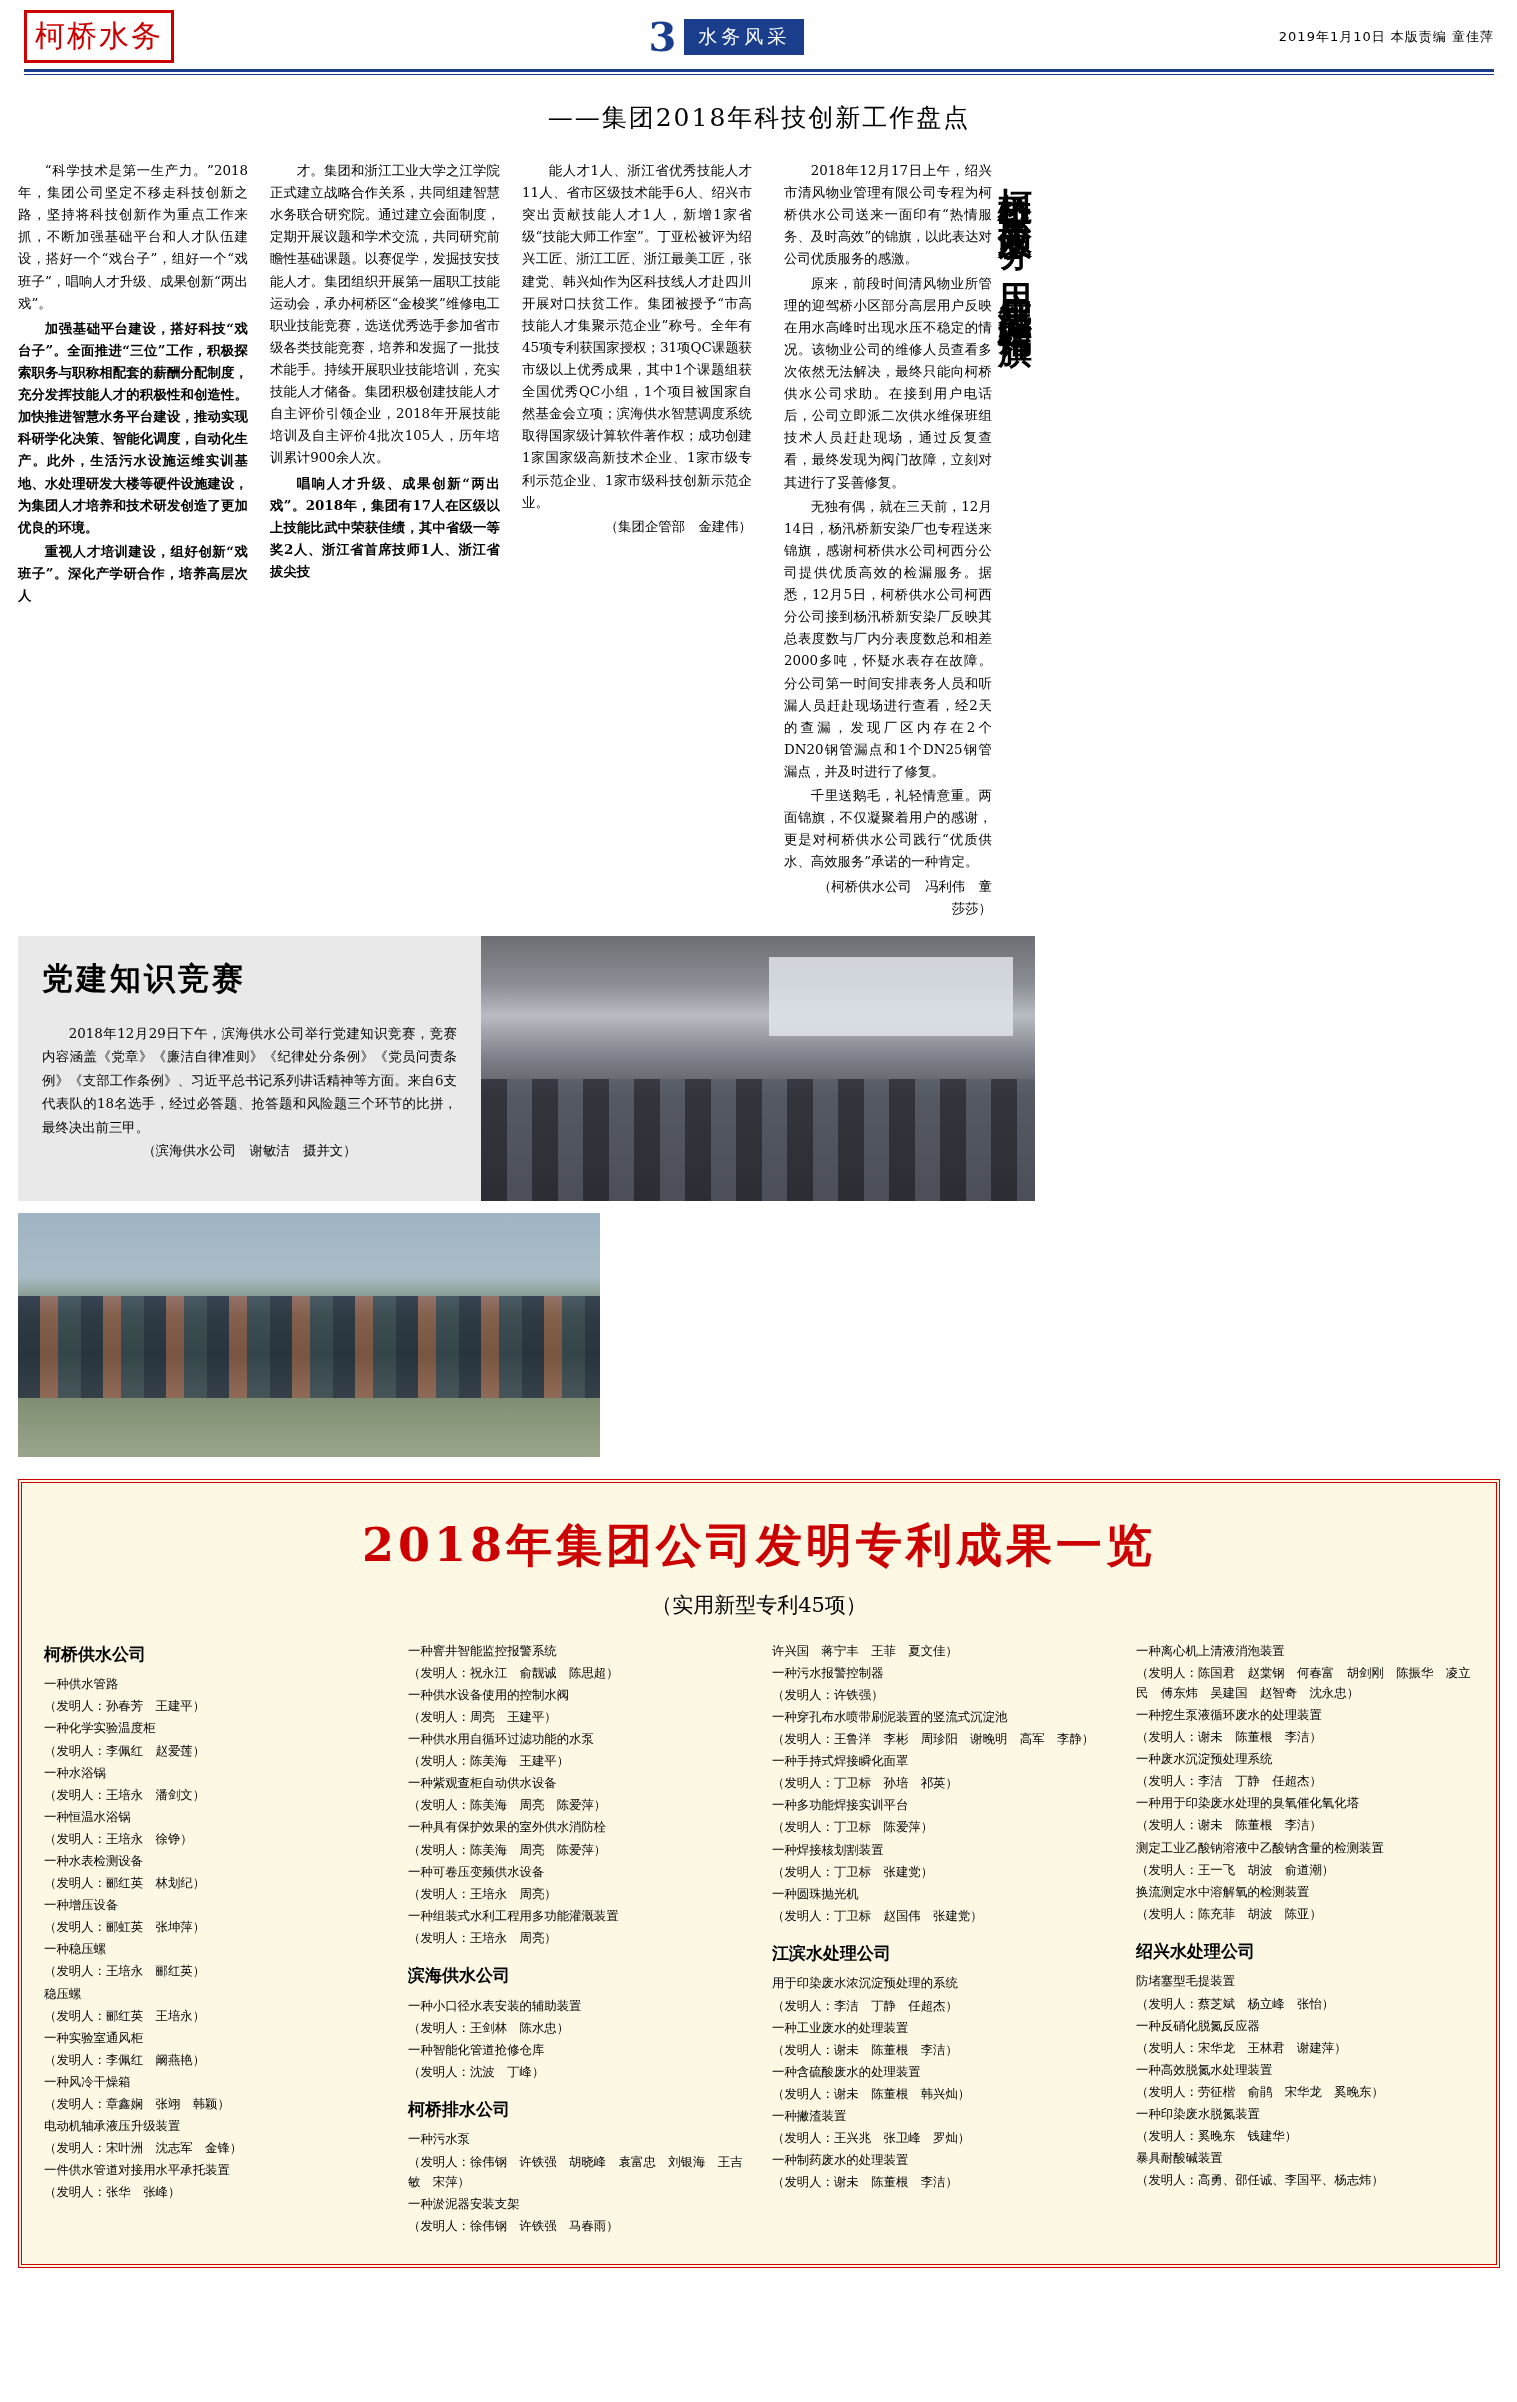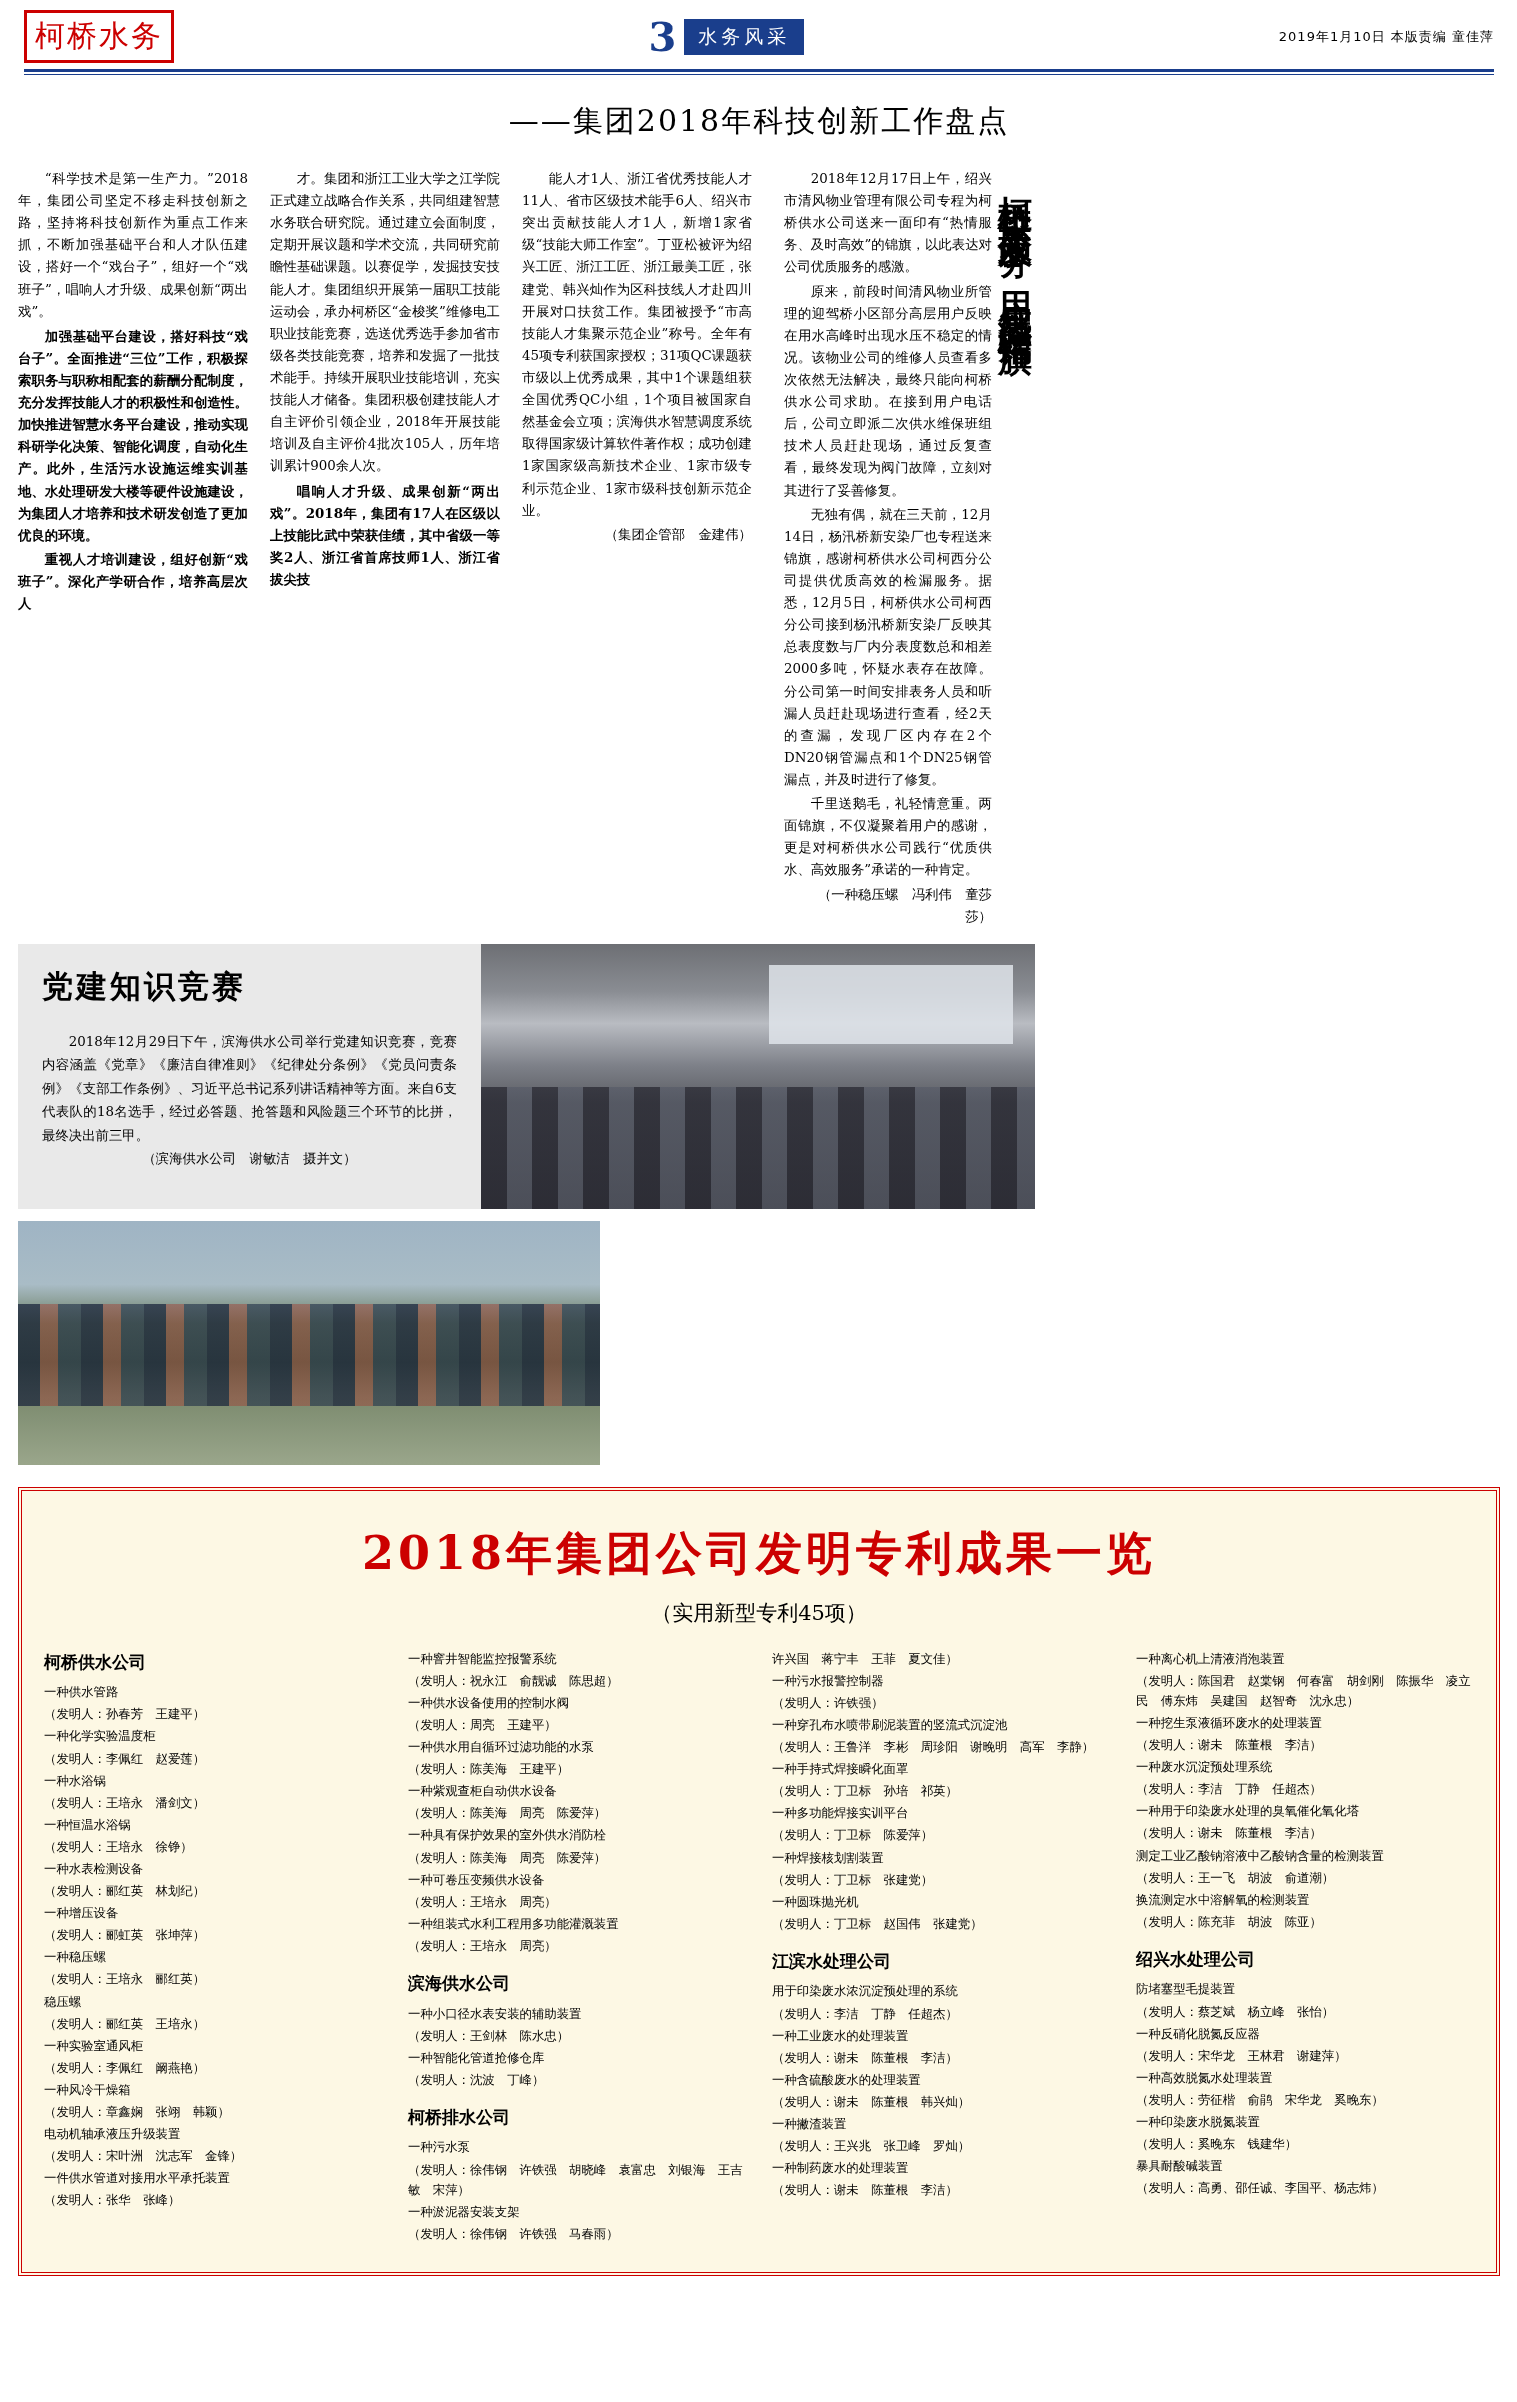--- a/index.html
+++ b/index.html
@@ -13,21 +13,21 @@
   .center-head{display:flex;align-items:center;gap:8px;}
   .page-num{font-size:40px;font-weight:bold;color:#1a3e8c;font-family:"DejaVu Serif","Liberation Serif",serif;}
   .sec-badge{background:#1a3e8c;color:#fff;font-size:19px;padding:5px 14px;letter-spacing:4px;font-family:"DejaVu Serif","Liberation Serif",serif;}
   .issue{font-size:13px;letter-spacing:1px;}
   .rule-thick{border-top:3px solid #1a3e8c;margin:0 6px;}
   .rule-thin{border-top:1px solid #1a3e8c;margin:2px 6px 0 6px;}
 
   
   .headline{text-align:center;margin-top:26px;}
   .headline h1{margin:0;font-size:50px;font-weight:bold;letter-spacing:6px;font-family:"DejaVu Serif","Liberation Serif",serif;}
-  .headline h2{margin:16px 0 0 0;font-size:30px;font-weight:normal;letter-spacing:2px;font-family:"DejaVu Serif","Liberation Serif",serif;}
+  .headline h2{margin:16px 0 0 0;font-size:25px;font-weight:normal;letter-spacing:2px;font-family:"DejaVu Serif","Liberation Serif",serif;}
 
   
   .topcols{display:flex;gap:22px;margin-top:26px;}
   .col{font-size:13.4px;line-height:1.65;text-align:justify;font-family:"DejaVu Serif","Liberation Serif",serif;}
   .c1{width:230px;} .c2{width:230px;} .c3{width:230px;}
   .col p{margin:0 0 2px 0;text-indent:2em;}
   .col p.b{font-weight:bold;}
   .sign{text-align:right;text-indent:0;}
 
   .vert-col{width:auto;margin-left:10px;display:flex;flex-direction:row-reverse;gap:2px;}
@@ -100,21 +100,21 @@
       <p>能人才1人、浙江省优秀技能人才11人、省市区级技术能手6人、绍兴市突出贡献技能人才1人，新增1家省级“技能大师工作室”。丁亚松被评为绍兴工匠、浙江工匠、浙江最美工匠，张建党、韩兴灿作为区科技线人才赴四川开展对口扶贫工作。集团被授予“市高技能人才集聚示范企业”称号。全年有45项专利获国家授权；31项QC课题获市级以上优秀成果，其中1个课题组获全国优秀QC小组，1个项目被国家自然基金会立项；滨海供水智慧调度系统取得国家级计算软件著作权；成功创建1家国家级高新技术企业、1家市级专利示范企业、1家市级科技创新示范企业。</p>
       <p class="sign">（集团企管部　金建伟）</p>
     </div>
     <div class="vert-col">
       <div class="vert-title">柯桥供水高效服务　用户感激连赠锦旗</div>
       <div class="vert-body">
         <p>2018年12月17日上午，绍兴市清风物业管理有限公司专程为柯桥供水公司送来一面印有“热情服务、及时高效”的锦旗，以此表达对公司优质服务的感激。</p>
         <p>原来，前段时间清风物业所管理的迎驾桥小区部分高层用户反映在用水高峰时出现水压不稳定的情况。该物业公司的维修人员查看多次依然无法解决，最终只能向柯桥供水公司求助。在接到用户电话后，公司立即派二次供水维保班组技术人员赶赴现场，通过反复查看，最终发现为阀门故障，立刻对其进行了妥善修复。</p>
         <p>无独有偶，就在三天前，12月14日，杨汛桥新安染厂也专程送来锦旗，感谢柯桥供水公司柯西分公司提供优质高效的检漏服务。据悉，12月5日，柯桥供水公司柯西分公司接到杨汛桥新安染厂反映其总表度数与厂内分表度数总和相差2000多吨，怀疑水表存在故障。分公司第一时间安排表务人员和听漏人员赶赴现场进行查看，经2天的查漏，发现厂区内存在2个DN20钢管漏点和1个DN25钢管漏点，并及时进行了修复。</p>
         <p>千里送鹅毛，礼轻情意重。两面锦旗，不仅凝聚着用户的感谢，更是对柯桥供水公司践行“优质供水、高效服务”承诺的一种肯定。</p>
-        <p class="sign">（一种稳压螺　冯利伟　童莎莎）</p>
+        <p class="sign">（柯桥供水公司　冯利伟　童莎莎）</p>
       </div>
     </div>
   </div>
 
   <div class="mid">
     <div class="photoblock">
       <div class="caption-box" style="width:463px;height:265px;">
         <h3>党建知识竞赛</h3>
         <p>2018年12月29日下午，滨海供水公司举行党建知识竞赛，竞赛内容涵盖《党章》《廉洁自律准则》《纪律处分条例》《党员问责条例》《支部工作条例》、习近平总书记系列讲话精神等方面。来自6支代表队的18名选手，经过必答题、抢答题和风险题三个环节的比拼，最终决出前三甲。</p>
         <p class="sign">（滨海供水公司　谢敏洁　摄并文）</p>

